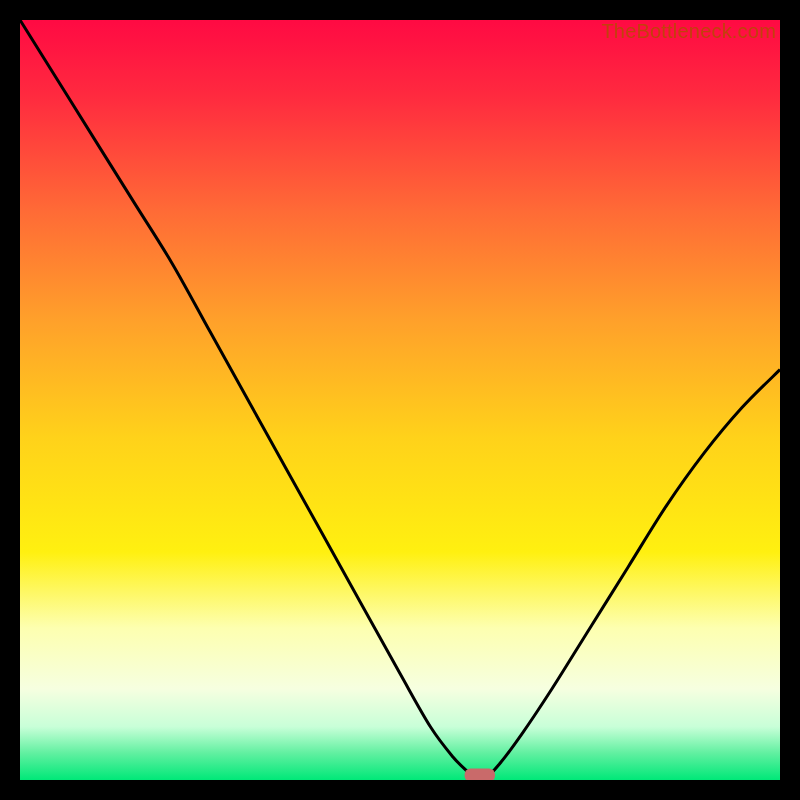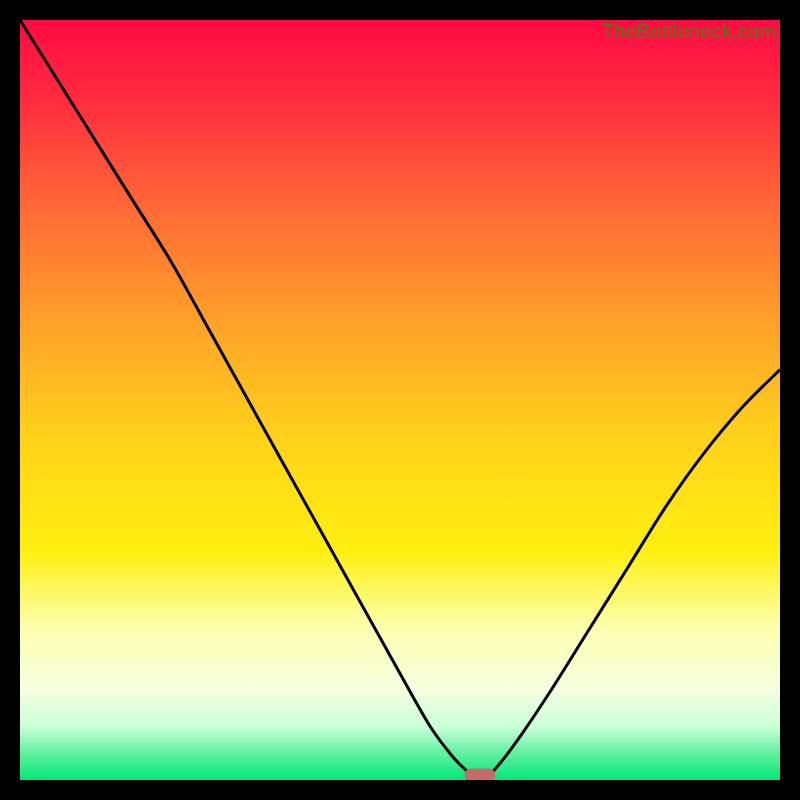--- a/index.html
+++ b/index.html
@@ -22,21 +22,21 @@
     left: 20px;
     top: 20px;
     width: 760px;
     height: 760px;
     overflow: hidden;
   }
   .watermark {
     position: absolute;
     top: 0;
     right: 4px;
-    color: #4d7c0f;
+    color: #c2410c;
     font-size: 20px;
     font-weight: 500;
     letter-spacing: 0.2px;
     z-index: 10;
     user-select: none;
   }
   svg { display: block; }
 </style>
 </head>
 <body>

